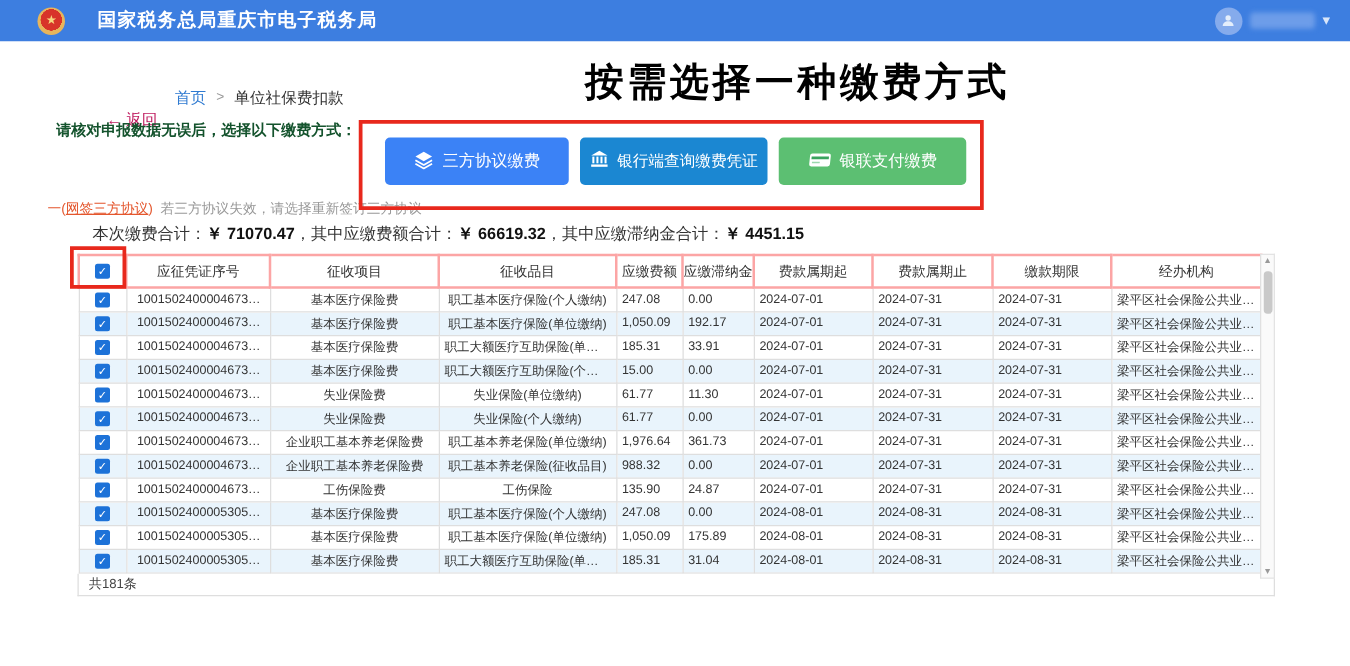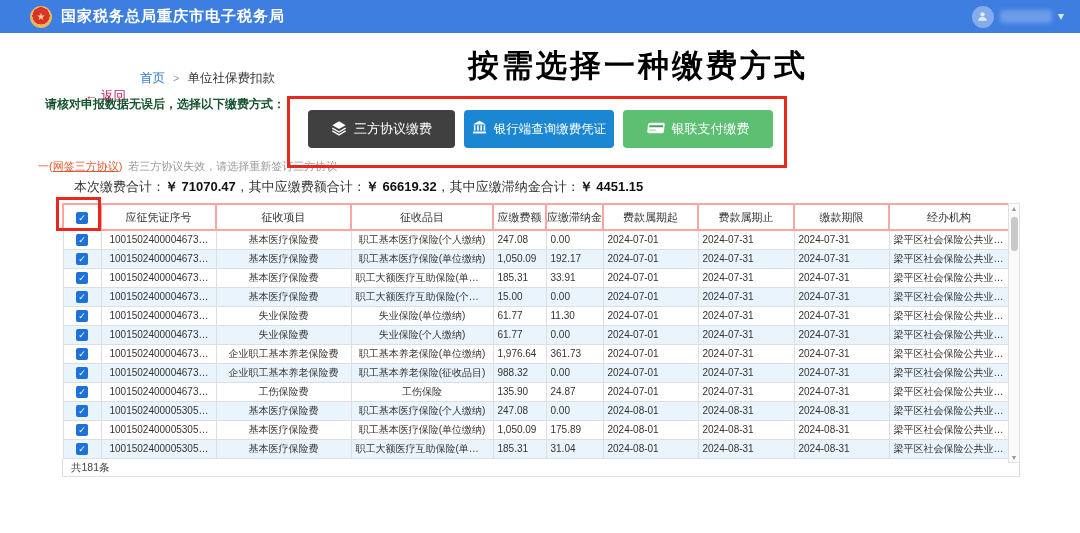--- a/index.html
+++ b/index.html
@@ -7,21 +7,21 @@
     font-family:"Liberation Sans","DejaVu Sans",sans-serif; }
   .stage { position:relative; width:1080px; height:533px; background:#fff; }
 
   
   .topbar { position:absolute; left:0; top:0; width:1080px; height:33px;
     background:#3d7ee0; display:flex; align-items:center; }
   .emblem { width:22px; height:22px; border-radius:50%; margin-left:30px;
     background:radial-gradient(circle at 50% 45%, #d8342a 0 52%, #e7b55c 53% 100%);
     display:flex; align-items:center; justify-content:center;
     color:#f6d87e; font-size:10px; line-height:22px; }
-  .topbar-title { color:#fff; font-size:15px; font-weight:bold; margin-left:9px; letter-spacing:1px; }
+  .topbar-title { color:#fff; font-size:15px; font-weight:bold; margin-left:26px; letter-spacing:1px; }
   .user-area { position:absolute; right:16px; top:0; height:33px; display:flex; align-items:center; gap:6px; cursor:pointer; }
   .avatar { width:22px; height:22px; border-radius:50%; background:#85abec; display:flex; align-items:center; justify-content:center; }
   .user-blob { width:52px; height:13px; border-radius:3px; background:#6d9de9; filter:blur(2px); }
   .chev { color:#d9e6fa; font-size:12px; line-height:33px; }
 
   
   .crumbs { position:absolute; left:85px; top:51px; font-size:12.5px; display:flex; align-items:center; }
   .back-link { color:#be185d; cursor:pointer;margin-top:37px; }
   .crumb-home { color:#2e7ad1; margin-left:14px; cursor:pointer; }
   .crumb-sep { color:#999; margin:0 8px; font-size:11px; }
@@ -36,21 +36,21 @@
 
   
   .anno { position:absolute; border:3px solid #e8281c; z-index:30; pointer-events:none; }
   .anno-buttons { left:287px; top:96px; width:500px; height:72px; }
   .anno-checkbox { left:56px; top:197px; width:45px; height:34px; }
 
   
   .pay-btn { position:absolute; top:110px; height:38px; border:none; border-radius:4px;
     color:#fff; font-size:13px; display:flex; align-items:center; justify-content:center;
     gap:7px; cursor:pointer; font-family:inherit; }
-  .btn-tri { left:308px; width:147px; background:#404040; }
+  .btn-tri { left:308px; width:147px; background:#3b82f6; }
   .btn-bank { left:464px; width:150px; background:#1b87d2; font-size:12.5px; }
   .btn-union { left:623px; width:150px; background:#5cbf72; }
 
   
   .agree-note { position:absolute; left:38px; top:159px; font-size:11px; white-space:nowrap; }
   .agree-prefix, .agree-suffix { color:#e4572e; }
   .agree-link { color:#e4572e; text-decoration:underline; cursor:pointer; }
   .agree-rest { color:#999; margin-left:6px; }
 
   

